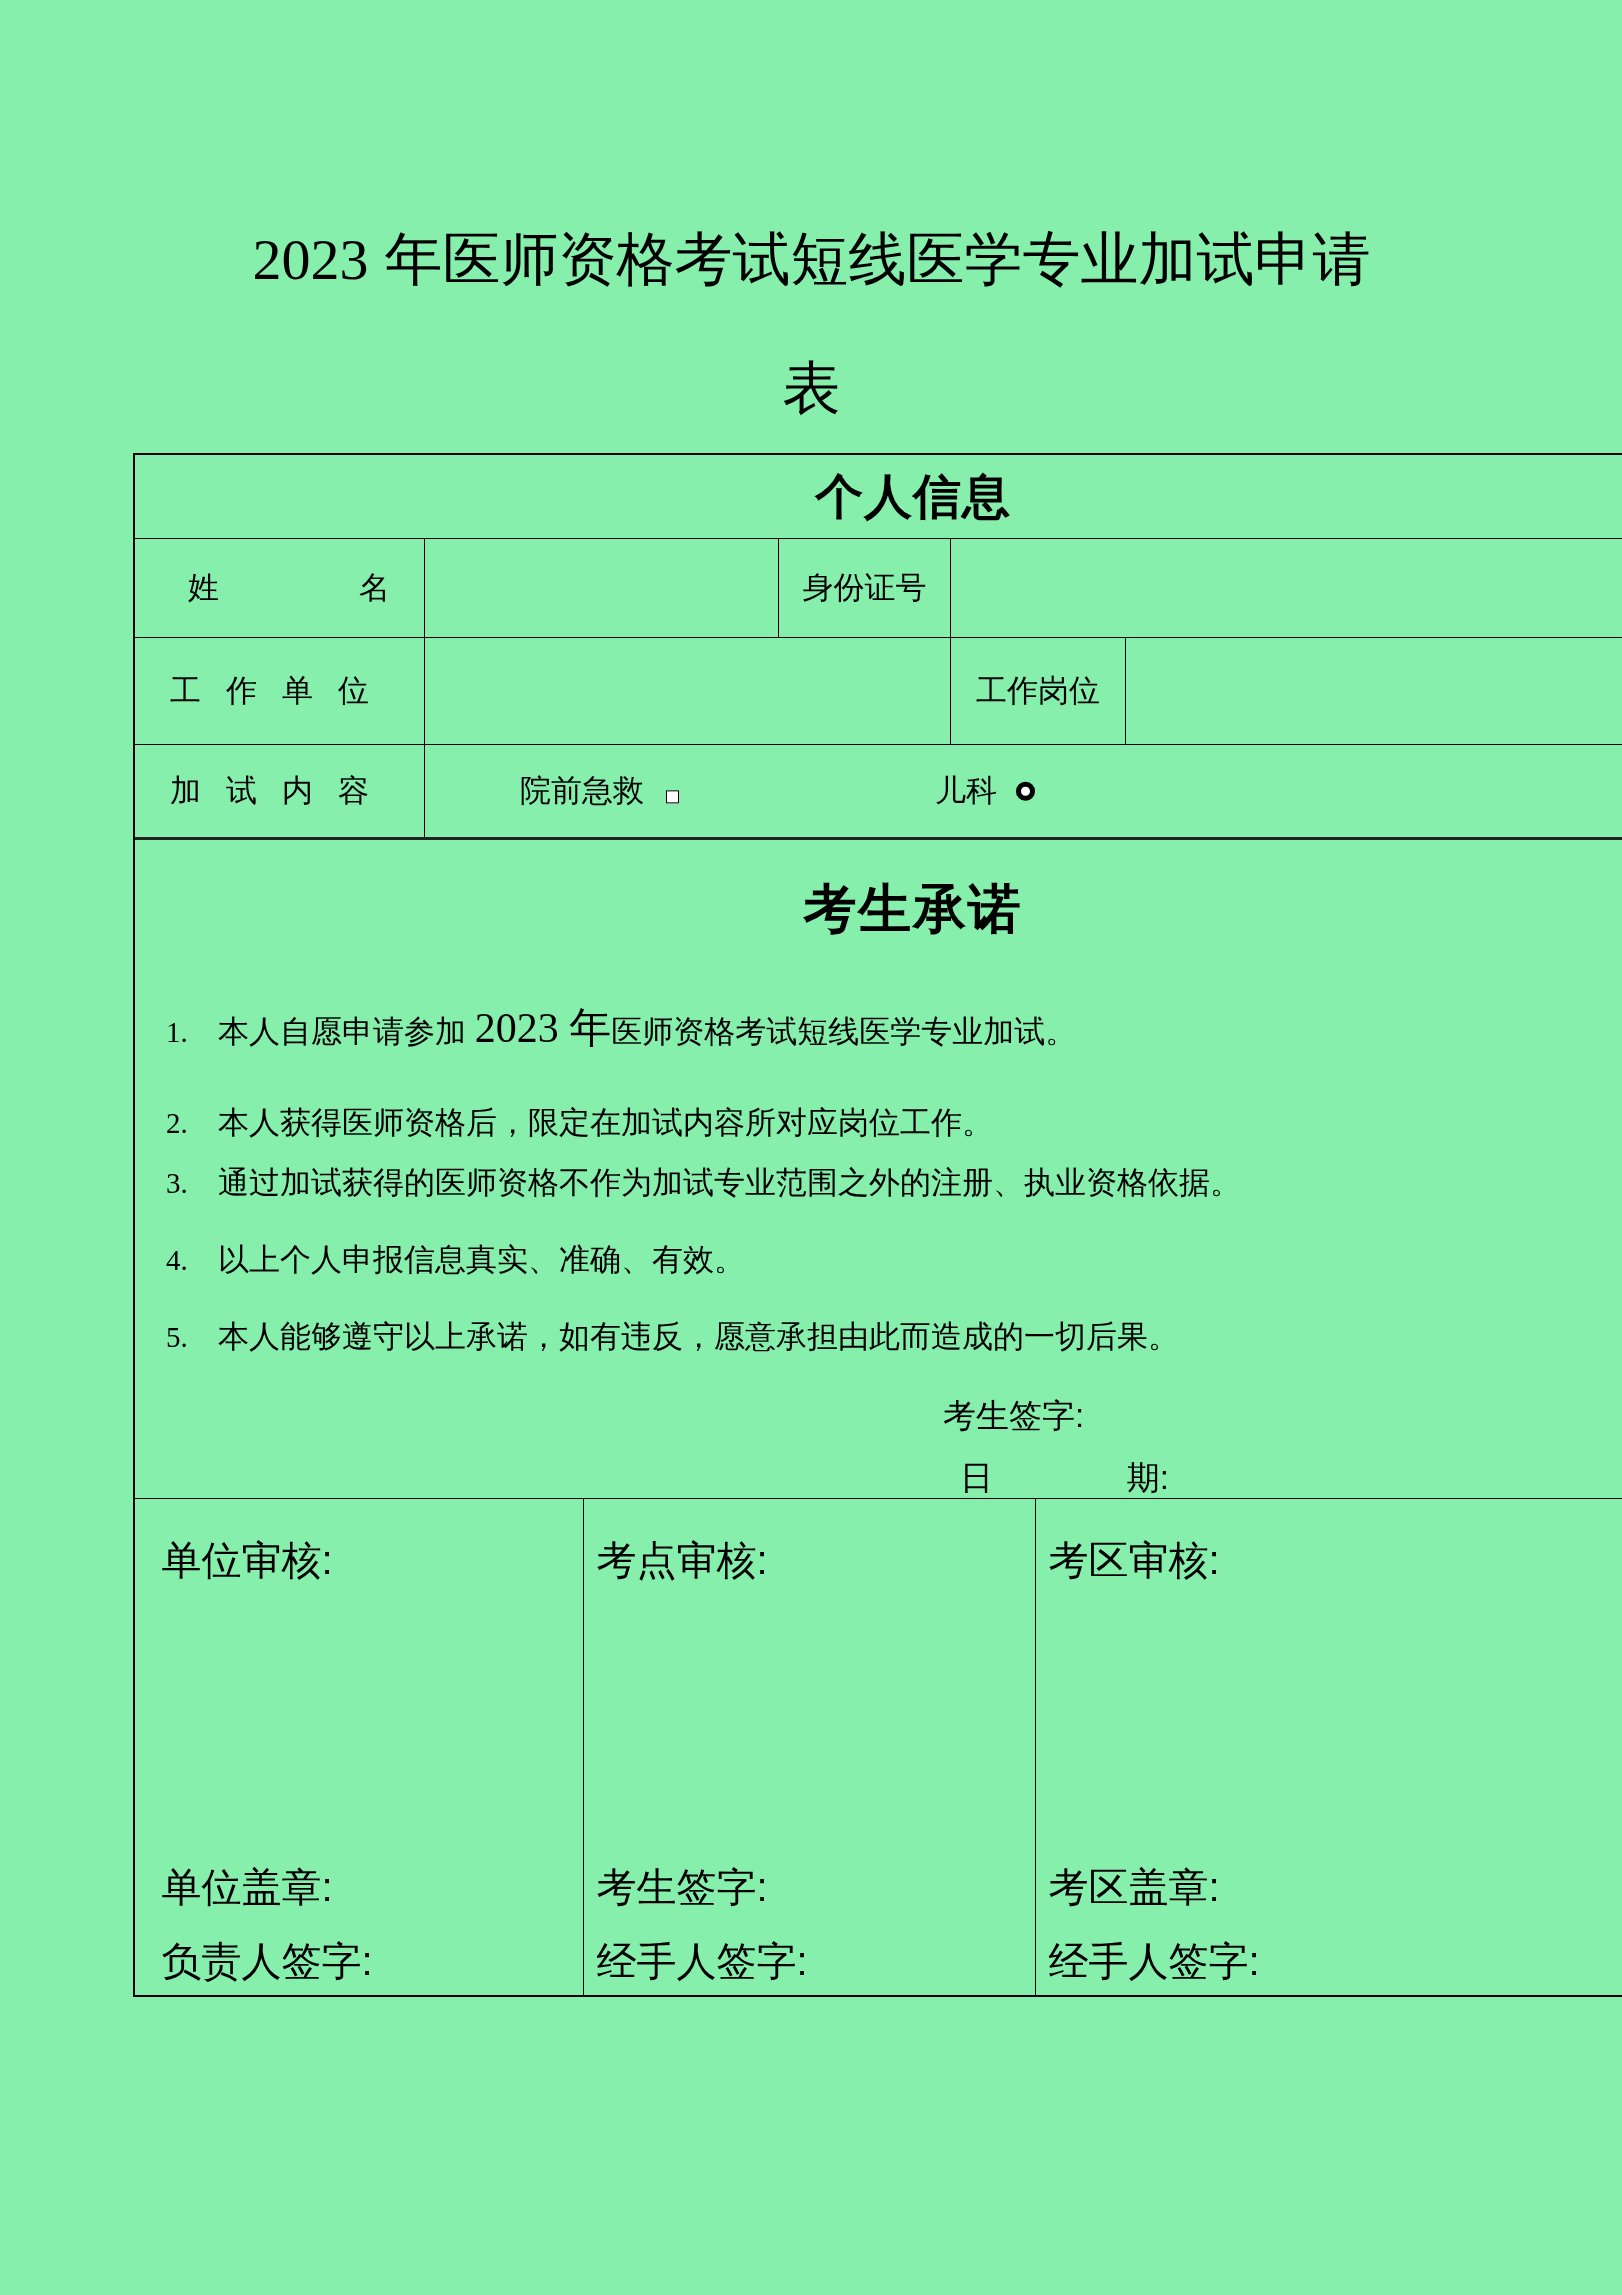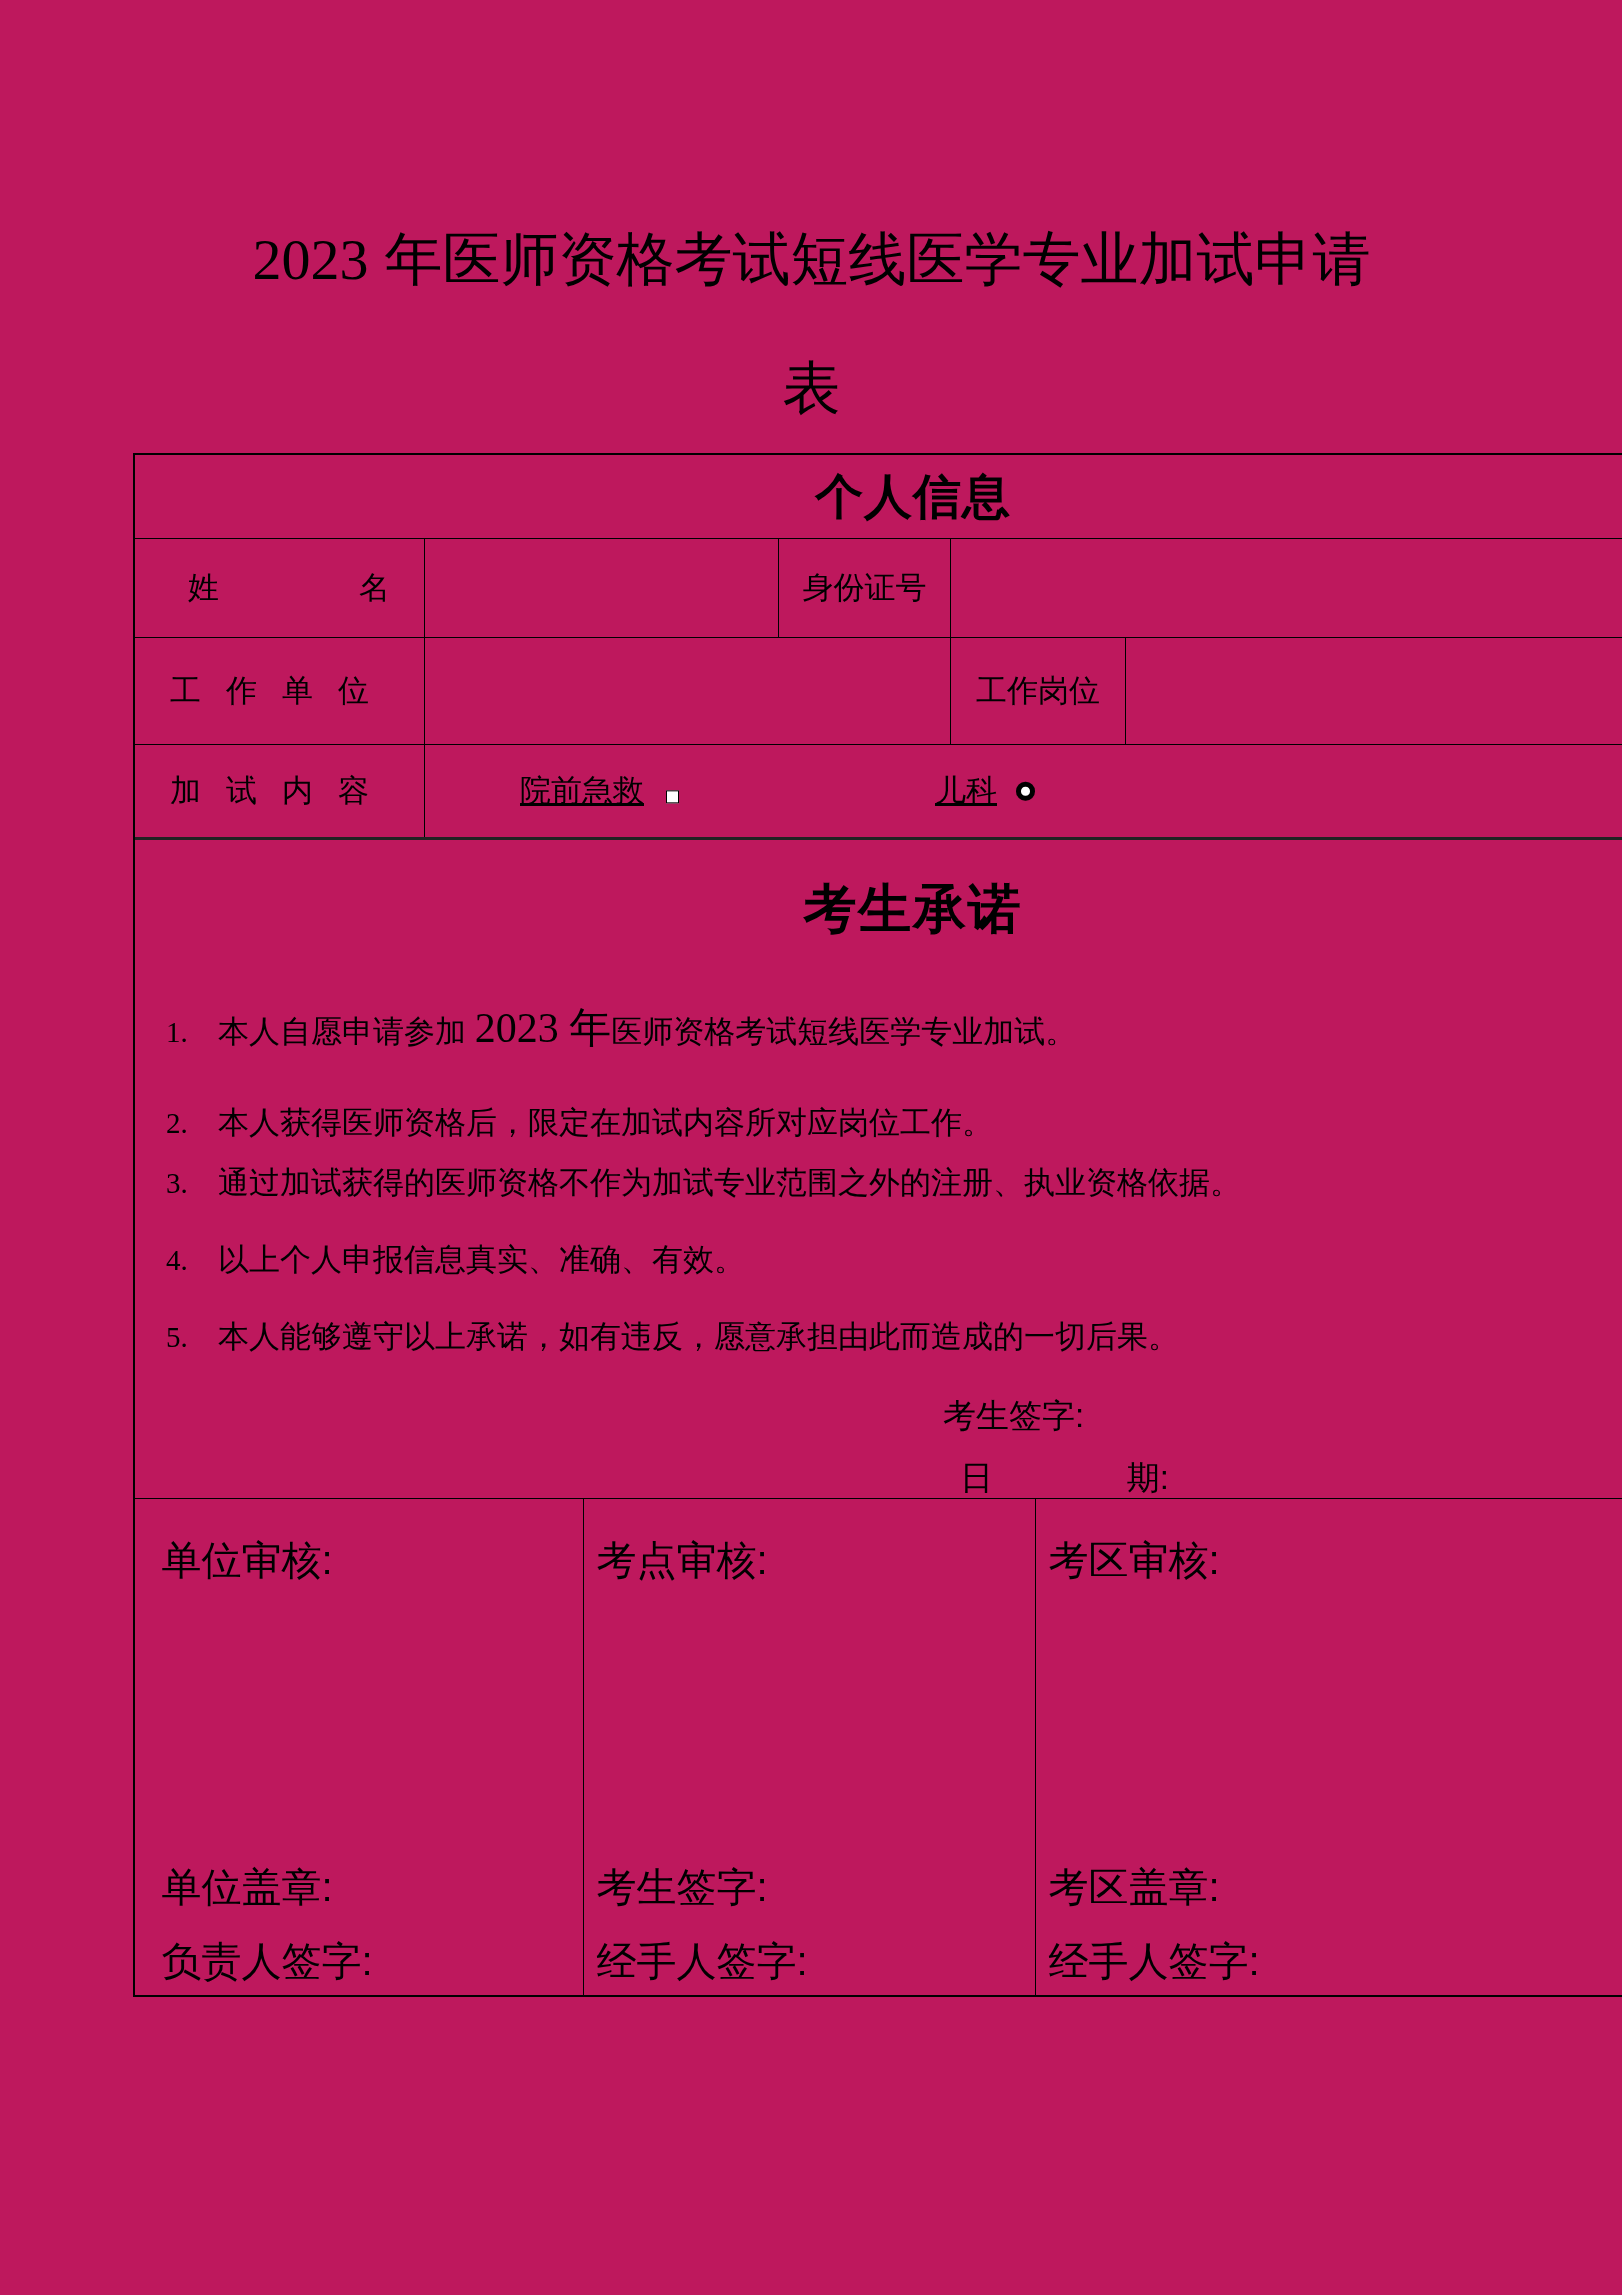--- a/index.html
+++ b/index.html
@@ -1,20 +1,20 @@
 <!DOCTYPE html>
 <html style="font-size:14px"><head>
 <meta charset="utf-8">
 <style>
   * { margin:0; padding:0; box-sizing:border-box; }
   html,body { background:#ffffff; }
   .page {
     position:relative;
     width:1623px; height:2295px;
-    background:#be185d;
+    background:#86efac;
     color:#000;
     font-family:"Liberation Sans","DejaVu Sans",sans-serif;
     overflow:hidden;
   }
   .serif { font-family:"Liberation Serif","DejaVu Serif",serif; }
 
   
   .doc-title {
     position:absolute; left:0; right:0; top:223px;
     text-align:center; font-size:58px; line-height:71px;
@@ -45,21 +45,21 @@
   .r-extra { height:95px; }
   .r-promise { height:659px; display:block; }
 
   .lbl { font-size:31px; }
   .justify-2 { margin-left:53px; width:202px; display:flex; justify-content:space-between; }
   .justify-4 { margin-left:35px; width:199px; display:flex; justify-content:space-between; }
   .center-lbl { margin:0 auto; }
 
   
   .extra-content { flex:1; position:relative; }
-  .abs-mid { position:absolute; top:50%; transform:translateY(-50%); white-space:nowrap;text-decoration:underline; }
+  .abs-mid { position:absolute; top:50%; transform:translateY(-50%); white-space:nowrap; }
   .checkbox {
     position:absolute; top:calc(50% + 6.2px); transform:translateY(-50%);
     width:13.3px; height:13.3px; border:1.8px solid #000; background:#fff;
   }
   .radio {
     position:absolute; top:50%; transform:translateY(-50%);
     width:18.6px; height:18.6px; border:5.3px solid #000; border-radius:50%; background:#fff;
   }
 
   

